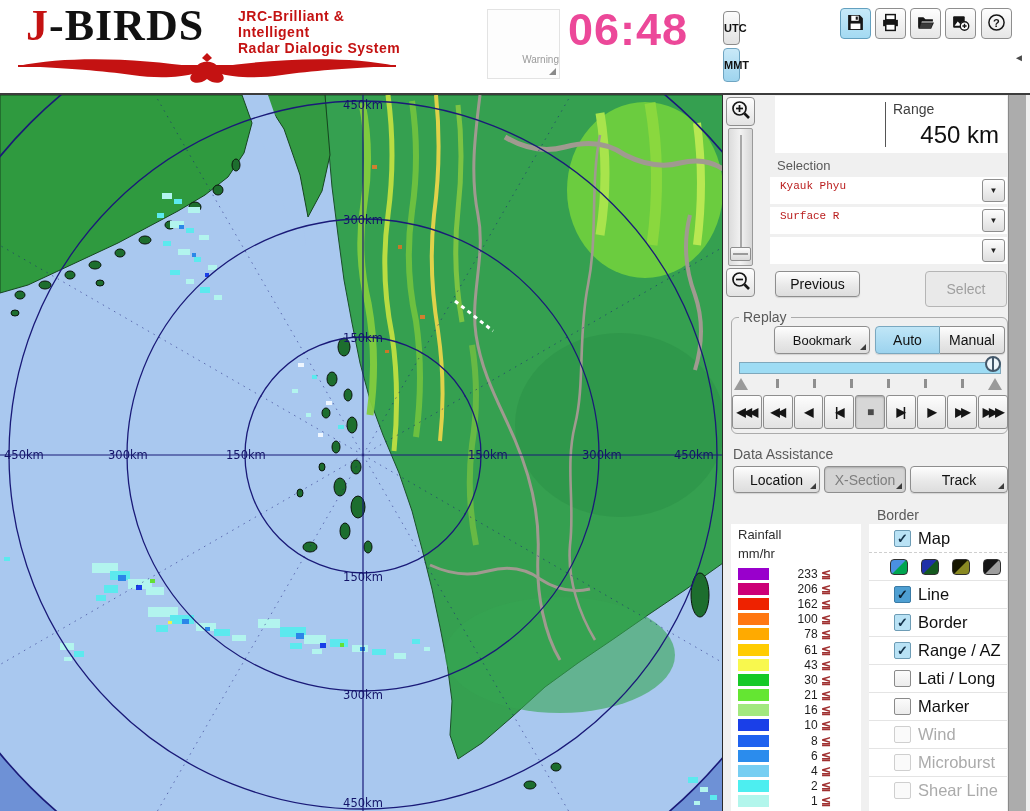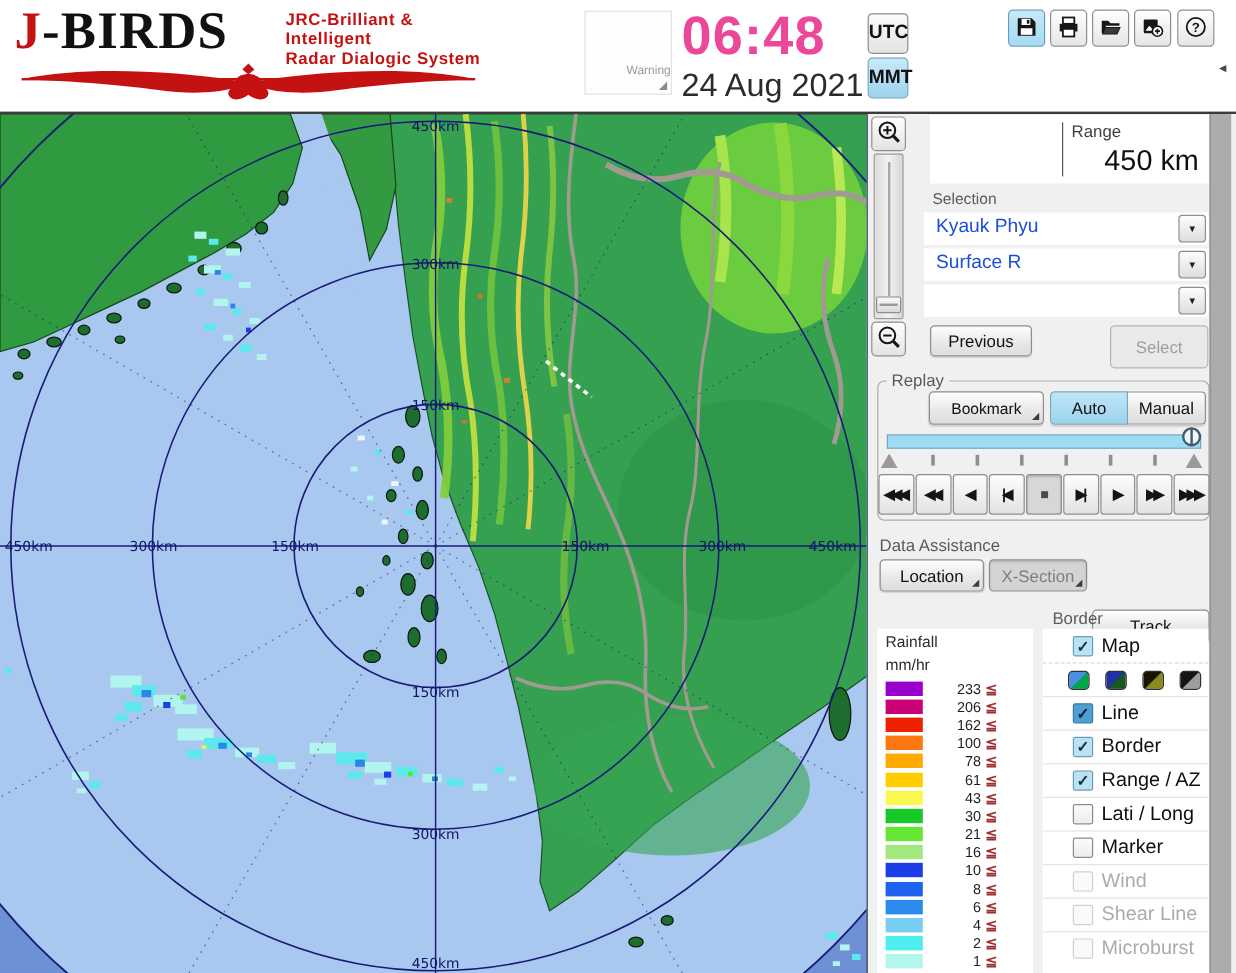--- a/index.html
+++ b/index.html
@@ -4,40 +4,40 @@
 <style>
   * { margin:0; padding:0; box-sizing:border-box; }
   html,body { width:1030px; height:811px; overflow:hidden; background:#f0f0f0;
     font-family:"Liberation Sans", sans-serif; }
   #app { position:relative; width:1030px; height:811px; background:#f0f0f0; }
 
   
   #header { position:absolute; left:0; top:0; width:1030px; height:95px;
     background:#ffffff; border-bottom:2px solid #3c3c3c; z-index:5; }
   #logo { position:absolute; left:10px; top:2px; width:395px; height:90px; }
-  #logo-title { position:absolute; left:2px; top:0; font-family:"Liberation Serif", serif;
+  #logo-title { position:absolute; left:16px; top:0; font-family:"Liberation Serif", serif;
     font-weight:bold; font-size:44px; letter-spacing:1px; color:#111; line-height:48px; }
   #logo-title .j { color:#c41212; }
   #logo-tagline { position:absolute; left:228px; top:6px; color:#c41212;
     font-weight:bold; font-size:14px; line-height:16px; letter-spacing:.5px; }
   #logo-eagle { position:absolute; left:6px; top:50px; }
 
   #warning-btn { position:absolute; left:487px; top:9px; width:73px; height:70px;
     background:#fdfdfd; border:1px solid #e3e3e3; color:#9a9a9a; font-size:10px;
     text-align:right; padding:30px 0 0 8px; }
   #warning-btn::after { content:""; position:absolute; right:3px; bottom:3px;
     border-left:7px solid transparent; border-bottom:7px solid #8a8a8a; }
 
   #clock-time { position:absolute; left:568px; top:4px; width:150px;
     font-size:45px; font-weight:600; color:#ec4899; letter-spacing:1px; }
   #clock-date { position:absolute; left:568px; top:56px; width:200px;
     font-size:27px; color:#2b2b2b; }
 
-  .tz-btn { position:absolute; left:723px; width:34px; height:34px;
-    border:1px solid #8b8b8b; border-radius:4px; font-size:16px; font-weight:bold;
+  .tz-btn { position:absolute; left:723px; width:17px; height:34px;
+    border:1px solid #8b8b8b; border-radius:4px; font-size:11px; font-weight:bold;
     color:#111; background:linear-gradient(#fcfcfc,#e2e2e2); }
   #tz-utc { top:11px; }
   #tz-mmt { top:48px; background:linear-gradient(#c9e9f8,#9ed4ee); border-color:#6fa5c2; }
 
   .tool-btn { position:absolute; top:8px; width:31px; height:31px;
     border:1px solid #8e8e8e; border-radius:4px;
     background:linear-gradient(#fefefe,#e6e6e6); display:flex;
     align-items:center; justify-content:center; }
   .tool-btn.active { background:linear-gradient(#c6e9f8,#a4daf2); border-color:#63a0bf; }
   #collapse-arrow { position:absolute; left:1014px; top:52px; font-size:10px; color:#4a4a4a; }
@@ -68,21 +68,21 @@
   #station-box { position:absolute; left:775px; top:50px; width:232px; height:42px;
     background:#fff; display:flex; align-items:center; padding-left:8px;
     font-size:22px; color:#1c1c1c; }
   #range-box { position:absolute; left:775px; top:96px; width:232px; height:57px; background:#fff; }
   #range-divider { position:absolute; left:110px; top:6px; width:1px; height:45px; background:#555; }
   #range-label { position:absolute; left:118px; top:5px; font-size:14px; color:#3f3f3f; }
   #range-value { position:absolute; right:8px; bottom:4px; font-size:24px; color:#101010; }
 
   #selection-label { left:777px; top:158px; }
   .dd-row { position:absolute; left:770px; width:237px; height:27px; background:#fff; }
-  .dd-text { position:absolute; left:10px; top:3px; font-size:16px; color:#1d4ed8; }
+  .dd-text { position:absolute; left:10px; top:3px; font-size:11px; color:#b91c1c;font-family:Liberation Mono, monospace; }
   .dd-btn { position:absolute; right:2px; top:2px; width:23px; height:23px;
     border:1px solid #8e8e8e; border-radius:3px; background:linear-gradient(#fdfdfd,#dedede);
     font-size:8px; color:#222; text-align:center; line-height:21px; }
 
   .btn { border:1px solid #8e8e8e; border-radius:4px; color:#111; font-size:14px;
     background:linear-gradient(#fefefe,#e9e9e9 55%,#dddddd);
     box-shadow:0 1px 1px rgba(0,0,0,.12); }
   .btn:disabled, .btn.disabled { color:#9f9f9f; background:#e9e9e9; border-color:#b5b5b5; box-shadow:none; }
   .corner { position:relative; }
   .corner::after { content:""; position:absolute; right:3px; bottom:3px;
@@ -115,21 +115,21 @@
   .pb-btn { flex:1; border:1px solid #8e8e8e; border-radius:3px; font-size:12px;
     font-weight:bold; color:#141414; background:linear-gradient(#fdfdfd,#e2e2e2);
     display:flex; align-items:center; justify-content:center; }
   .pb-btn span { letter-spacing:-3px; margin-right:2px; white-space:nowrap; }
   .pb-btn.pressed { background:#d7d7d7; box-shadow:inset 0 1px 2px rgba(0,0,0,.25); color:#4a4a4a; }
 
   #da-label { left:733px; top:446px; font-size:14px; }
   #location-btn { position:absolute; left:733px; top:466px; width:87px; height:27px; }
   #xsection-btn { position:absolute; left:824px; top:466px; width:82px; height:27px;
     background:#d4d4d4; color:#7e7e7e; box-shadow:inset 0 1px 2px rgba(0,0,0,.2); }
-  #track-btn { position:absolute; left:910px; top:466px; width:98px; height:27px;margin-top:42px; }
+  #track-btn { position:absolute; left:910px; top:466px; width:98px; height:27px; }
 
   #legend-label { left:733px; top:507px; font-size:14px;margin-top:48px; }
   #overlay-label { left:877px; top:507px; font-size:14px; }
 
   
   #legend-panel { position:absolute; left:731px; top:524px; width:130px; height:287px;
     background:#fff; overflow:hidden; }
   #legend-title1, #legend-title2 { margin:2px 0 0 7px; font-size:13px; color:#2e2e2e; line-height:17px; }
   #legend-rows { margin-top:4px; }
   .lg-row { height:15.2px; display:flex; align-items:center; }
@@ -177,21 +177,20 @@
         <path fill="#c41212" d="M2,14 C55,3 125,7 180,15 C184,8 198,8 202,15 C257,7 327,3 380,14
           C330,16 295,19 266,23 C240,27 216,25 206,22 C212,29 201,35 191,27
           C181,35 170,29 176,22 C166,25 142,27 116,23 C87,19 52,16 2,14 Z"></path>
         <path fill="#c41212" d="M186,6 L191,1 L196,6 L191,10 Z"></path>
       </svg>
     </div>
 
     <button id="warning-btn">Warning</button>
 
     <div id="clock-time">06:48</div>
-    <div id="clock-date">24 Aug 2021</div>
 
     <button id="tz-utc" class="tz-btn">UTC</button>
     <button id="tz-mmt" class="tz-btn">MMT</button>
 
     <button class="tool-btn active" style="left:840px">
       <span>
         <svg width="19" height="19" viewBox="0 0 18 18">
             <path d="M2 2h11l3 3v11H2z" fill="#161616"></path>
             <rect x="5" y="2.6" width="7" height="4.8" fill="#fff"></rect>
             <rect x="9.2" y="3.4" width="2" height="3" fill="#161616"></rect>
@@ -638,23 +637,23 @@
         <div class="ov-row ">
        <span class="cb"></span>
        <span class="ov-label">Marker</span>
      </div>
         <div class="ov-row dis">
        <span class="cb disabled"></span>
        <span class="ov-label">Wind</span>
      </div>
         <div class="ov-row dis">
        <span class="cb disabled"></span>
-       <span class="ov-label">Shear Line</span>
+       <span class="ov-label">Microburst</span>
      </div>
         <div class="ov-row dis">
        <span class="cb disabled"></span>
-       <span class="ov-label">Microburst</span>
+       <span class="ov-label">Shear Line</span>
      </div>
       </div>
   </div>
 
   <div id="side-strip"></div>
 </div>
 
 </body></html>

